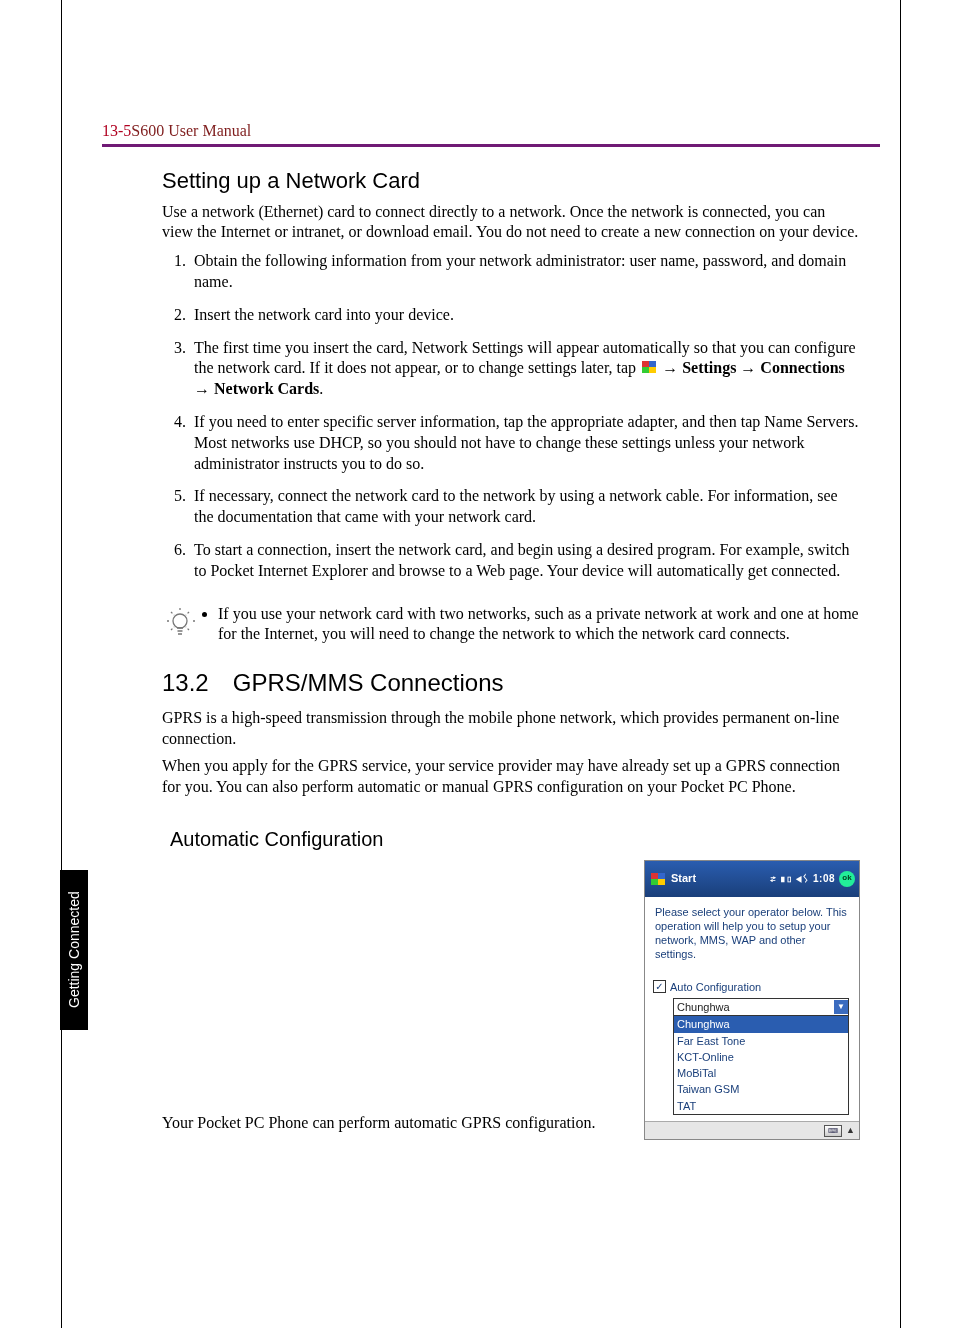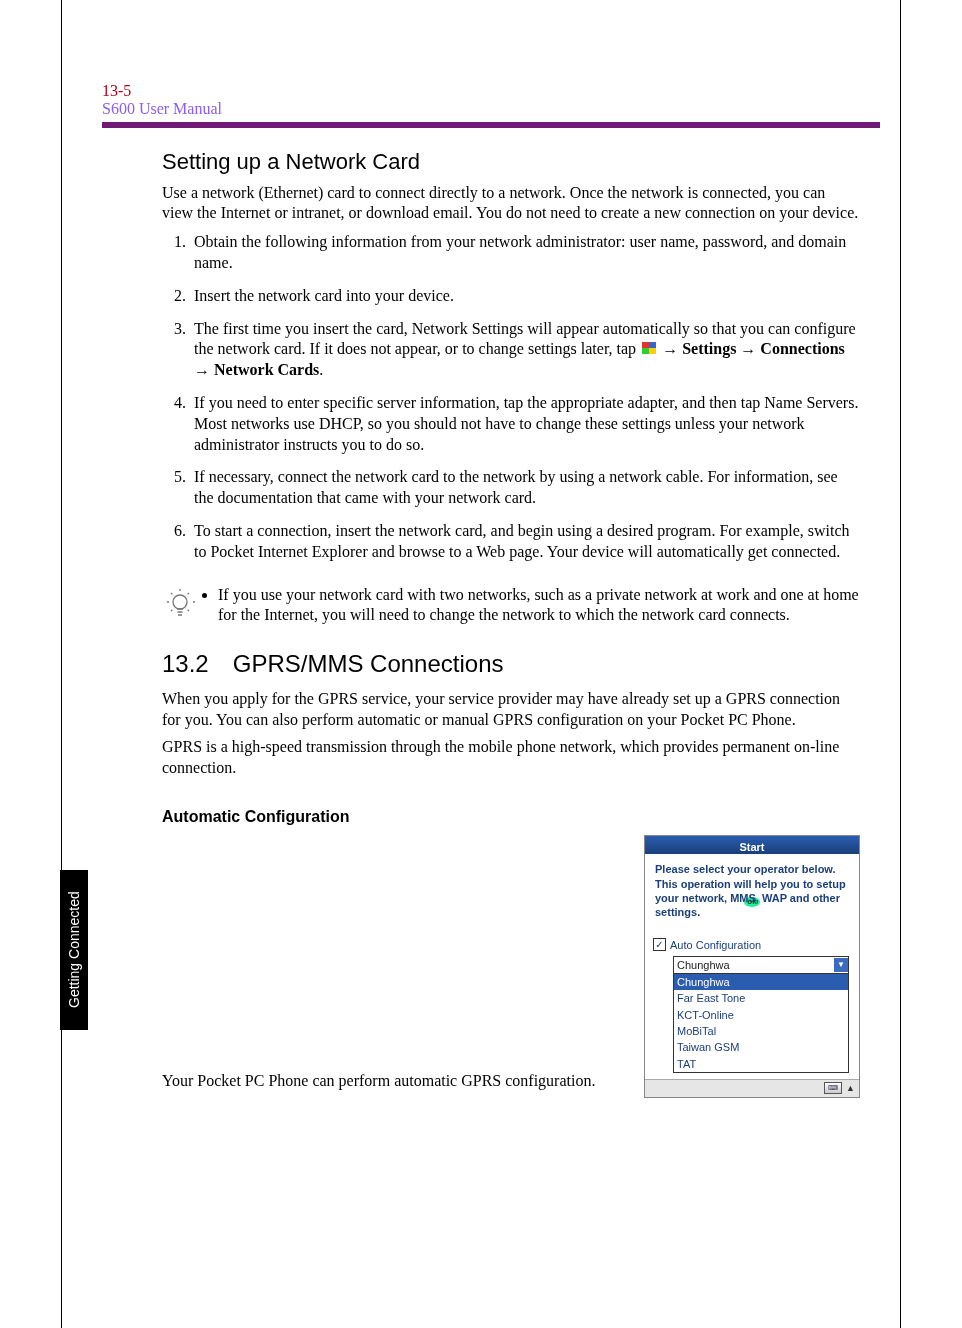--- a/index.html
+++ b/index.html
@@ -17,26 +17,25 @@
     margin: 0 auto;
     min-height: 1328px;
     position: relative;
     padding-top: 82px;
   }
   .header-line {
     display: flex;
     justify-content: flex-start;
     align-items: baseline;
     padding: 0 0 4px 0;
-    border-bottom: 6px solid #701a75;
+    border-bottom: 3px solid #701a75;
     margin: 0 20px 20px 40px;
-    flex-direction: column;
   }
   .header-line .pg { color: #b00020; font-size: 16px; }
-  .header-line .title { color: #8b5cf6; font-size: 16px; margin-right: 180px; }
+  .header-line .title { color: #7f1d1d; font-size: 16px; margin-right: 180px; margin-top: 40px; }
   .content {
     padding: 0 40px 0 100px;
     font-size: 16px;
     color: #000;
     line-height: 1.3;
   }
   .h-sub {
     font-family: Arial, Helvetica, sans-serif;
     font-size: 22px;
     font-weight: normal;
@@ -44,23 +43,23 @@
   }
   .h-section {
     font-family: Arial, Helvetica, sans-serif;
     font-size: 24px;
     font-weight: normal;
     margin: 16px 0 10px 0;
   }
   .h-section .num { margin-right: 24px; }
   .h-autoconf {
     font-family: Arial, Helvetica, sans-serif;
-    font-size: 16px;
-    font-weight: bold;
-    margin: 28px 0 6px 0;
+    font-size: 20px;
+    font-weight: normal;
+    margin: 28px 0 6px 8px;
   }
   .p { margin: 6px 0; }
   ol.steps { list-style: decimal; margin: 8px 0 8px 0; padding-left: 24px; }
   ol.steps li { margin: 6px 0 12px 4px; padding-left: 4px; }
   .bold { font-weight: bold; }
   .tipblock {
     display: flex;
     align-items: flex-start;
     gap: 20px;
     margin: 22px 0 10px 0;
@@ -113,36 +112,35 @@
     background: #fff;
     font-family: Tahoma, Arial, sans-serif;
     font-size: 11px;
     margin-top: 2px;
   }
   .device-topbar {
     background: linear-gradient(#2a5db0, #1a3f7a);
     color: #fff;
     display: flex;
     align-items: center;
-    height: 18px;
+    height: 36px;
     padding: 0 4px;
     gap: 4px;
     font-weight: bold;
     font-size: 11px;
-    flex-direction: column;
   }
   .device-topbar .spacer { flex: 1; }
   .device-topbar .status { font-size: 10px; letter-spacing: 0.5px; }
   .device-topbar .okbtn {
     width: 16px; height: 16px; border-radius: 50%;
     background: #2e9; color: #042; font-size: 8px; font-weight: bold;
     display: inline-flex; align-items: center; justify-content: center;
   }
   .device-body { padding: 8px 10px 6px 10px; color: #222; }
-  .device-body .msg { color: #1a3f7a; font-size: 11px; line-height: 1.3; margin-bottom: 18px; font-weight: bold; }
+  .device-body .msg { color: #1a3f7a; font-size: 11px; line-height: 1.3; margin-bottom: 18px; }
   .device-body .chkrow { display: flex; align-items: center; gap: 4px; color: #1a3f7a; margin-bottom: 4px; margin-left: -2px;}
   .chkbox {
     width: 13px; height: 13px; border: 1px solid #333;
     display: inline-flex; align-items: center; justify-content: center;
     font-size: 10px; line-height: 1;
   }
   .combo {
     border: 1px solid #333;
     margin-left: 18px;
   }
@@ -219,22 +217,22 @@
         </svg>
       </div>
       <ul>
         <li>If you use your network card with two networks, such as a private network at work and one at home for the Internet, you will need to change the network to which the network card connects.</li>
       </ul>
     </div>
 
     <h2 class="h-section">
       <span class="num">13.2</span><span>GPRS/MMS Connections</span>
     </h2>
+    <p class="p">GPRS is a high-speed transmission through the mobile phone network, which provides permanent on-line connection.</p>
     <p class="p">When you apply for the GPRS service, your service provider may have already set up a GPRS connection for you. You can also perform automatic or manual GPRS configuration on your Pocket PC Phone.</p>
-    <p class="p">GPRS is a high-speed transmission through the mobile phone network, which provides permanent on-line connection.</p>
 
 
     <h2 class="h-autoconf">Automatic Configuration</h2>
 
     <div class="autoconf-row">
       <div class="autoconf-text">
         <p class="p">Your Pocket PC Phone can perform automatic GPRS configuration.</p>
       </div>
 
       <div class="device">

